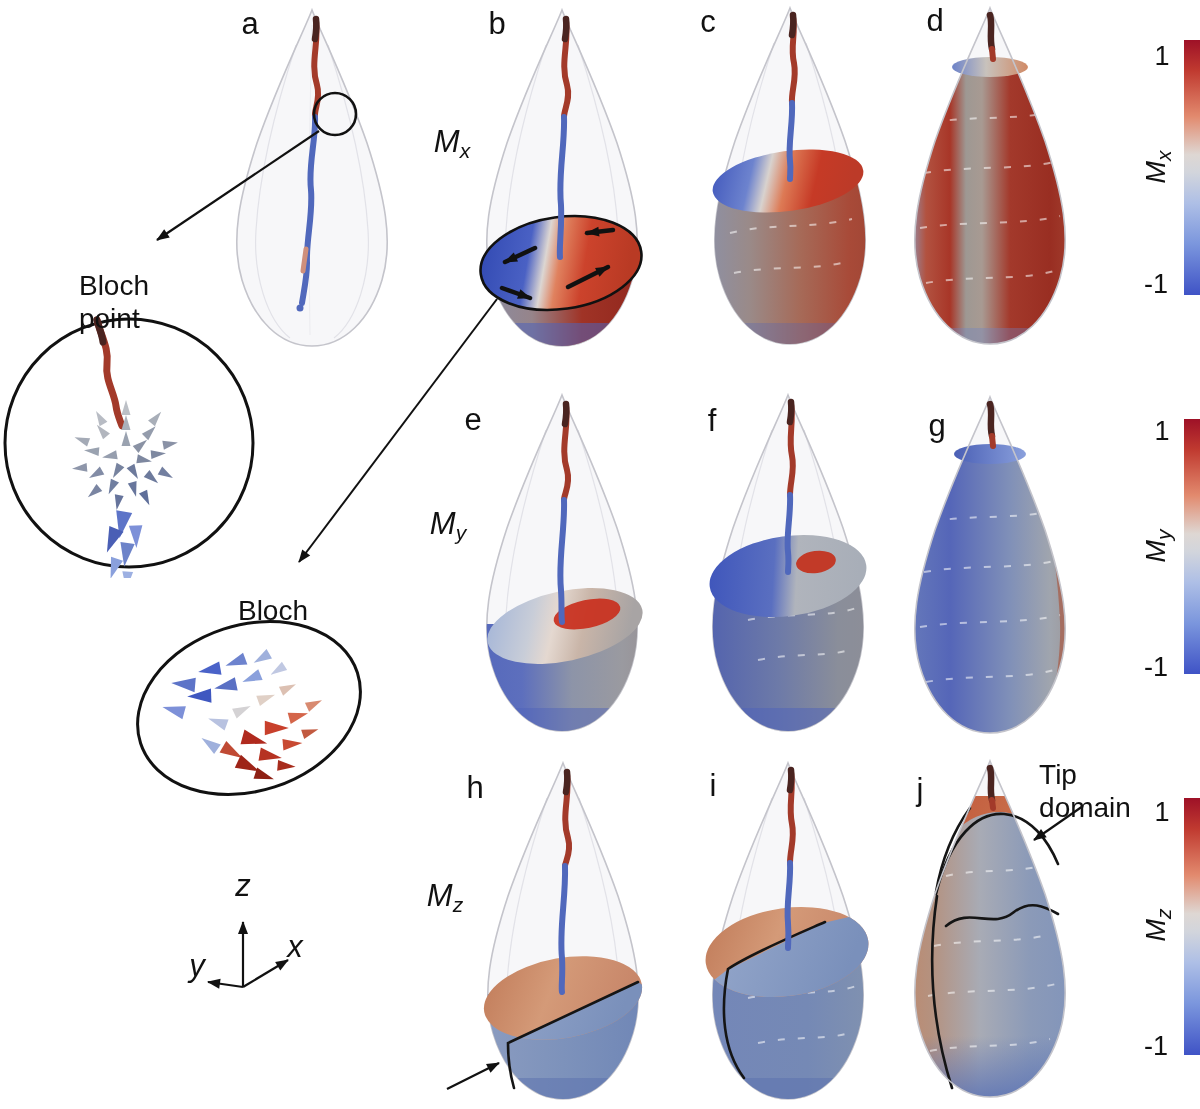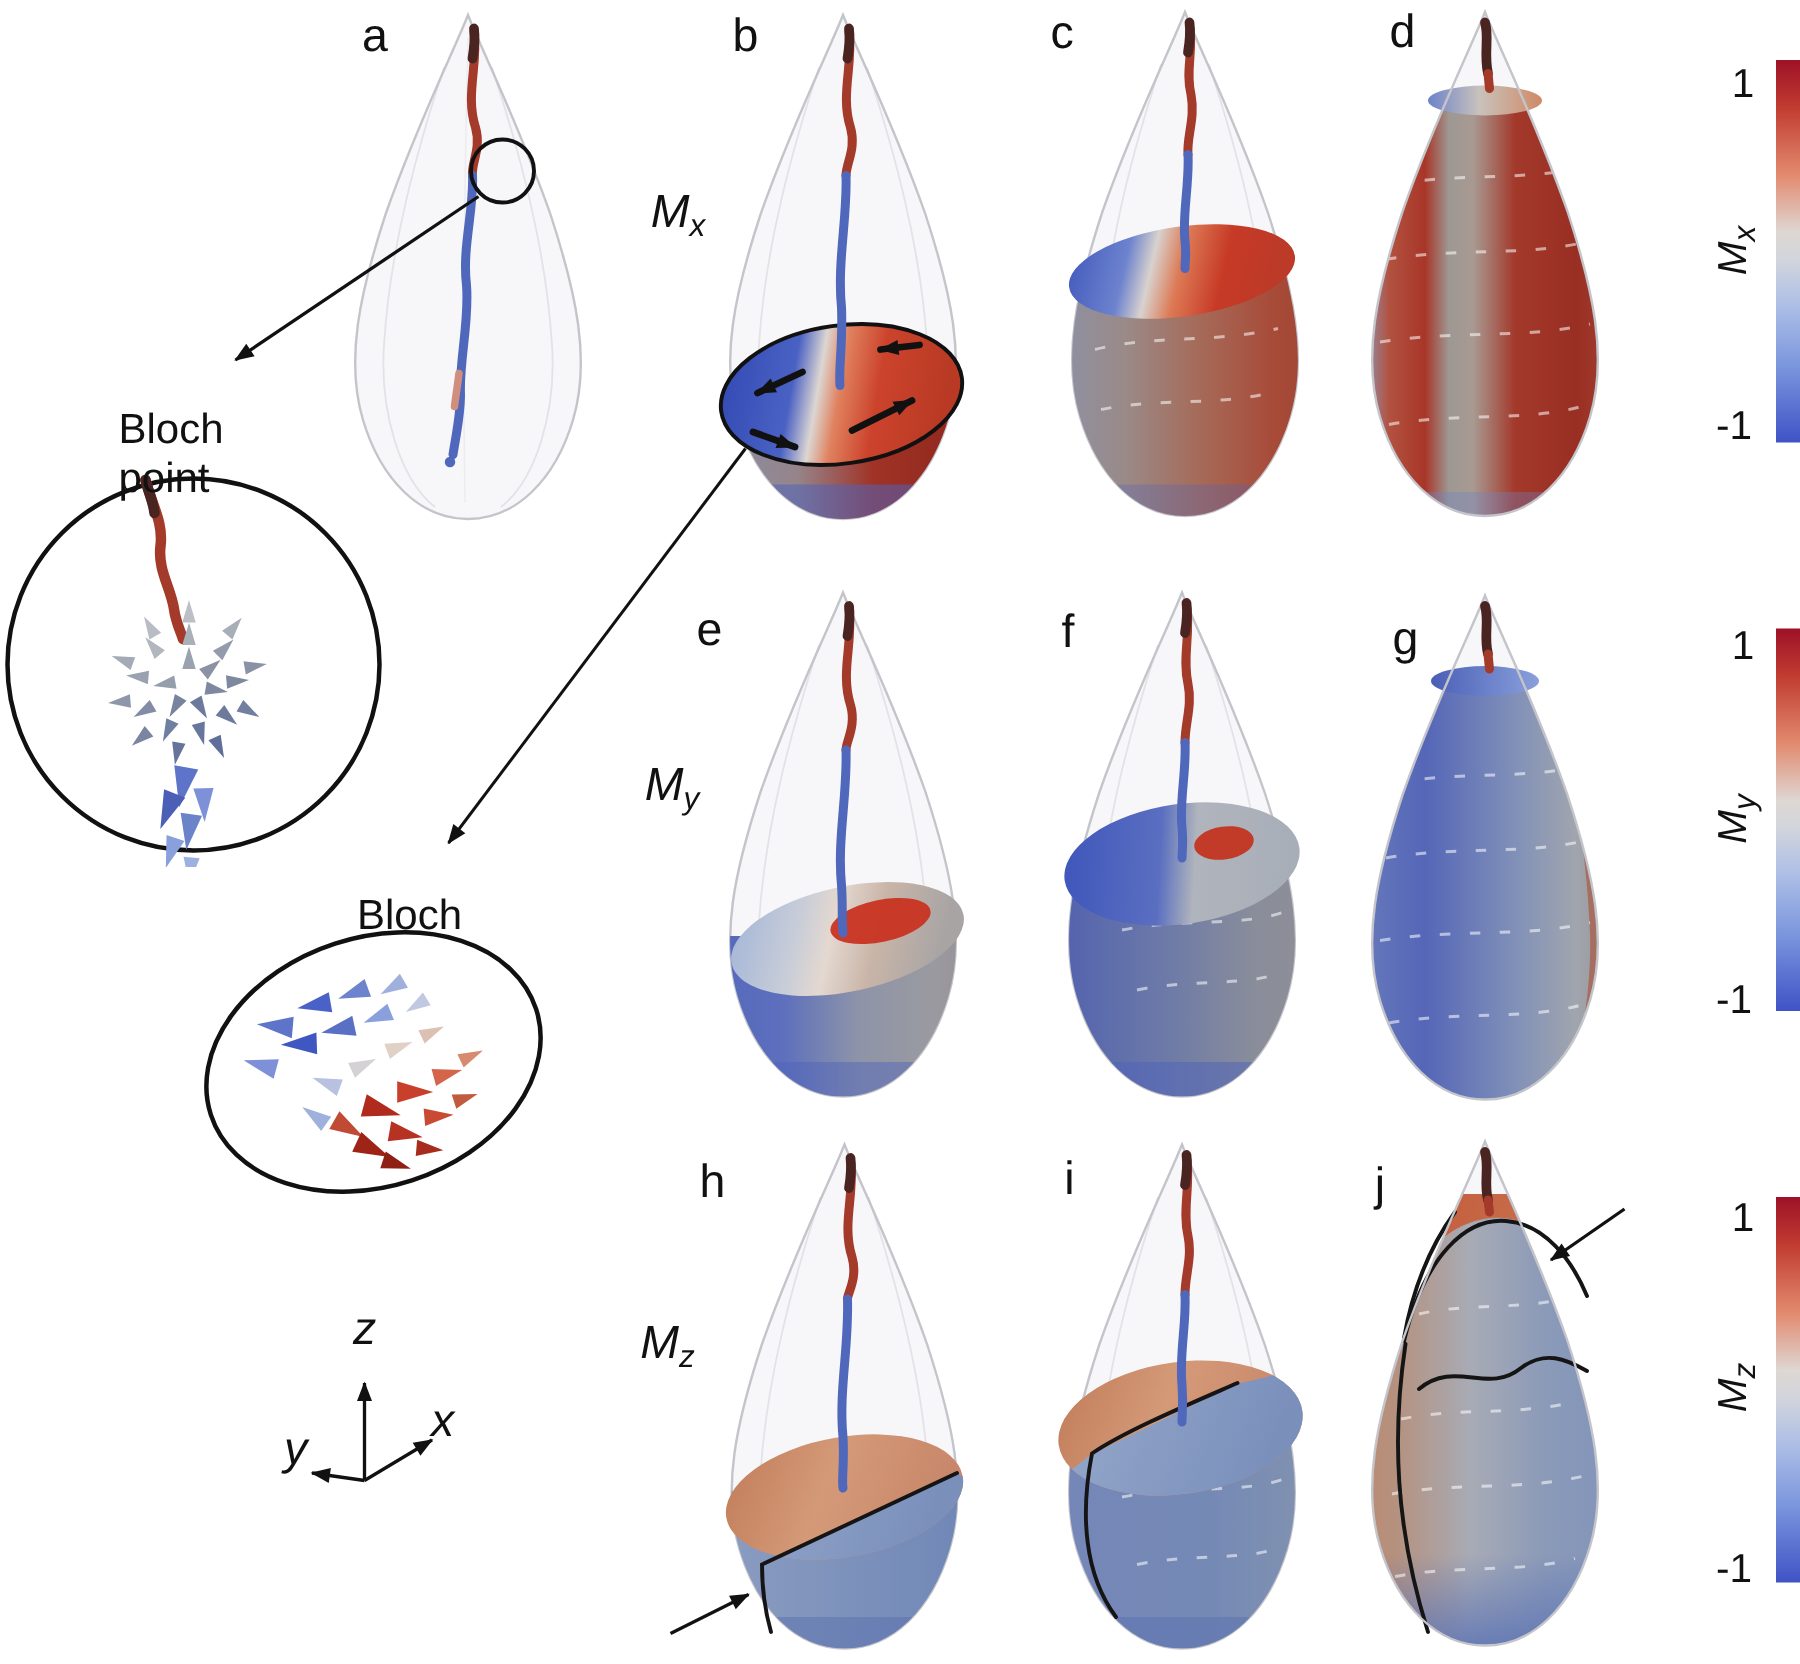--- a/index.html
+++ b/index.html
@@ -496,18 +496,22 @@
   <div class="cbar-rot" style="left:1158px;top:546px"><span>M</span><span class="sub">y</span></div>
   <div class="txt cbnum" style="left:1162px;top:812px">1</div>
   <div class="txt cbnum" style="left:1156px;top:1046px">-1</div>
   <div class="cbar-rot" style="left:1158px;top:925px"><span>M</span><span class="sub">z</span></div>
 
   <div class="txt anno" style="left:114px;top:286px">
     <div>Bloch</div>
     <div>point</div>
   </div>
   <div class="txt anno" style="left:273px;top:594px">Bloch</div>
+  <div class="txt anno" style="left:1085px;top:775px">
+    <div>Tip</div>
+    <div>domain</div>
+  </div>
 
   <div class="txt axlab" style="left:243px;top:886px">z</div>
   <div class="txt axlab" style="left:295px;top:947px">x</div>
   <div class="txt axlab" style="left:197px;top:966px">y</div>
 
 </div>
 
 </body></html>

